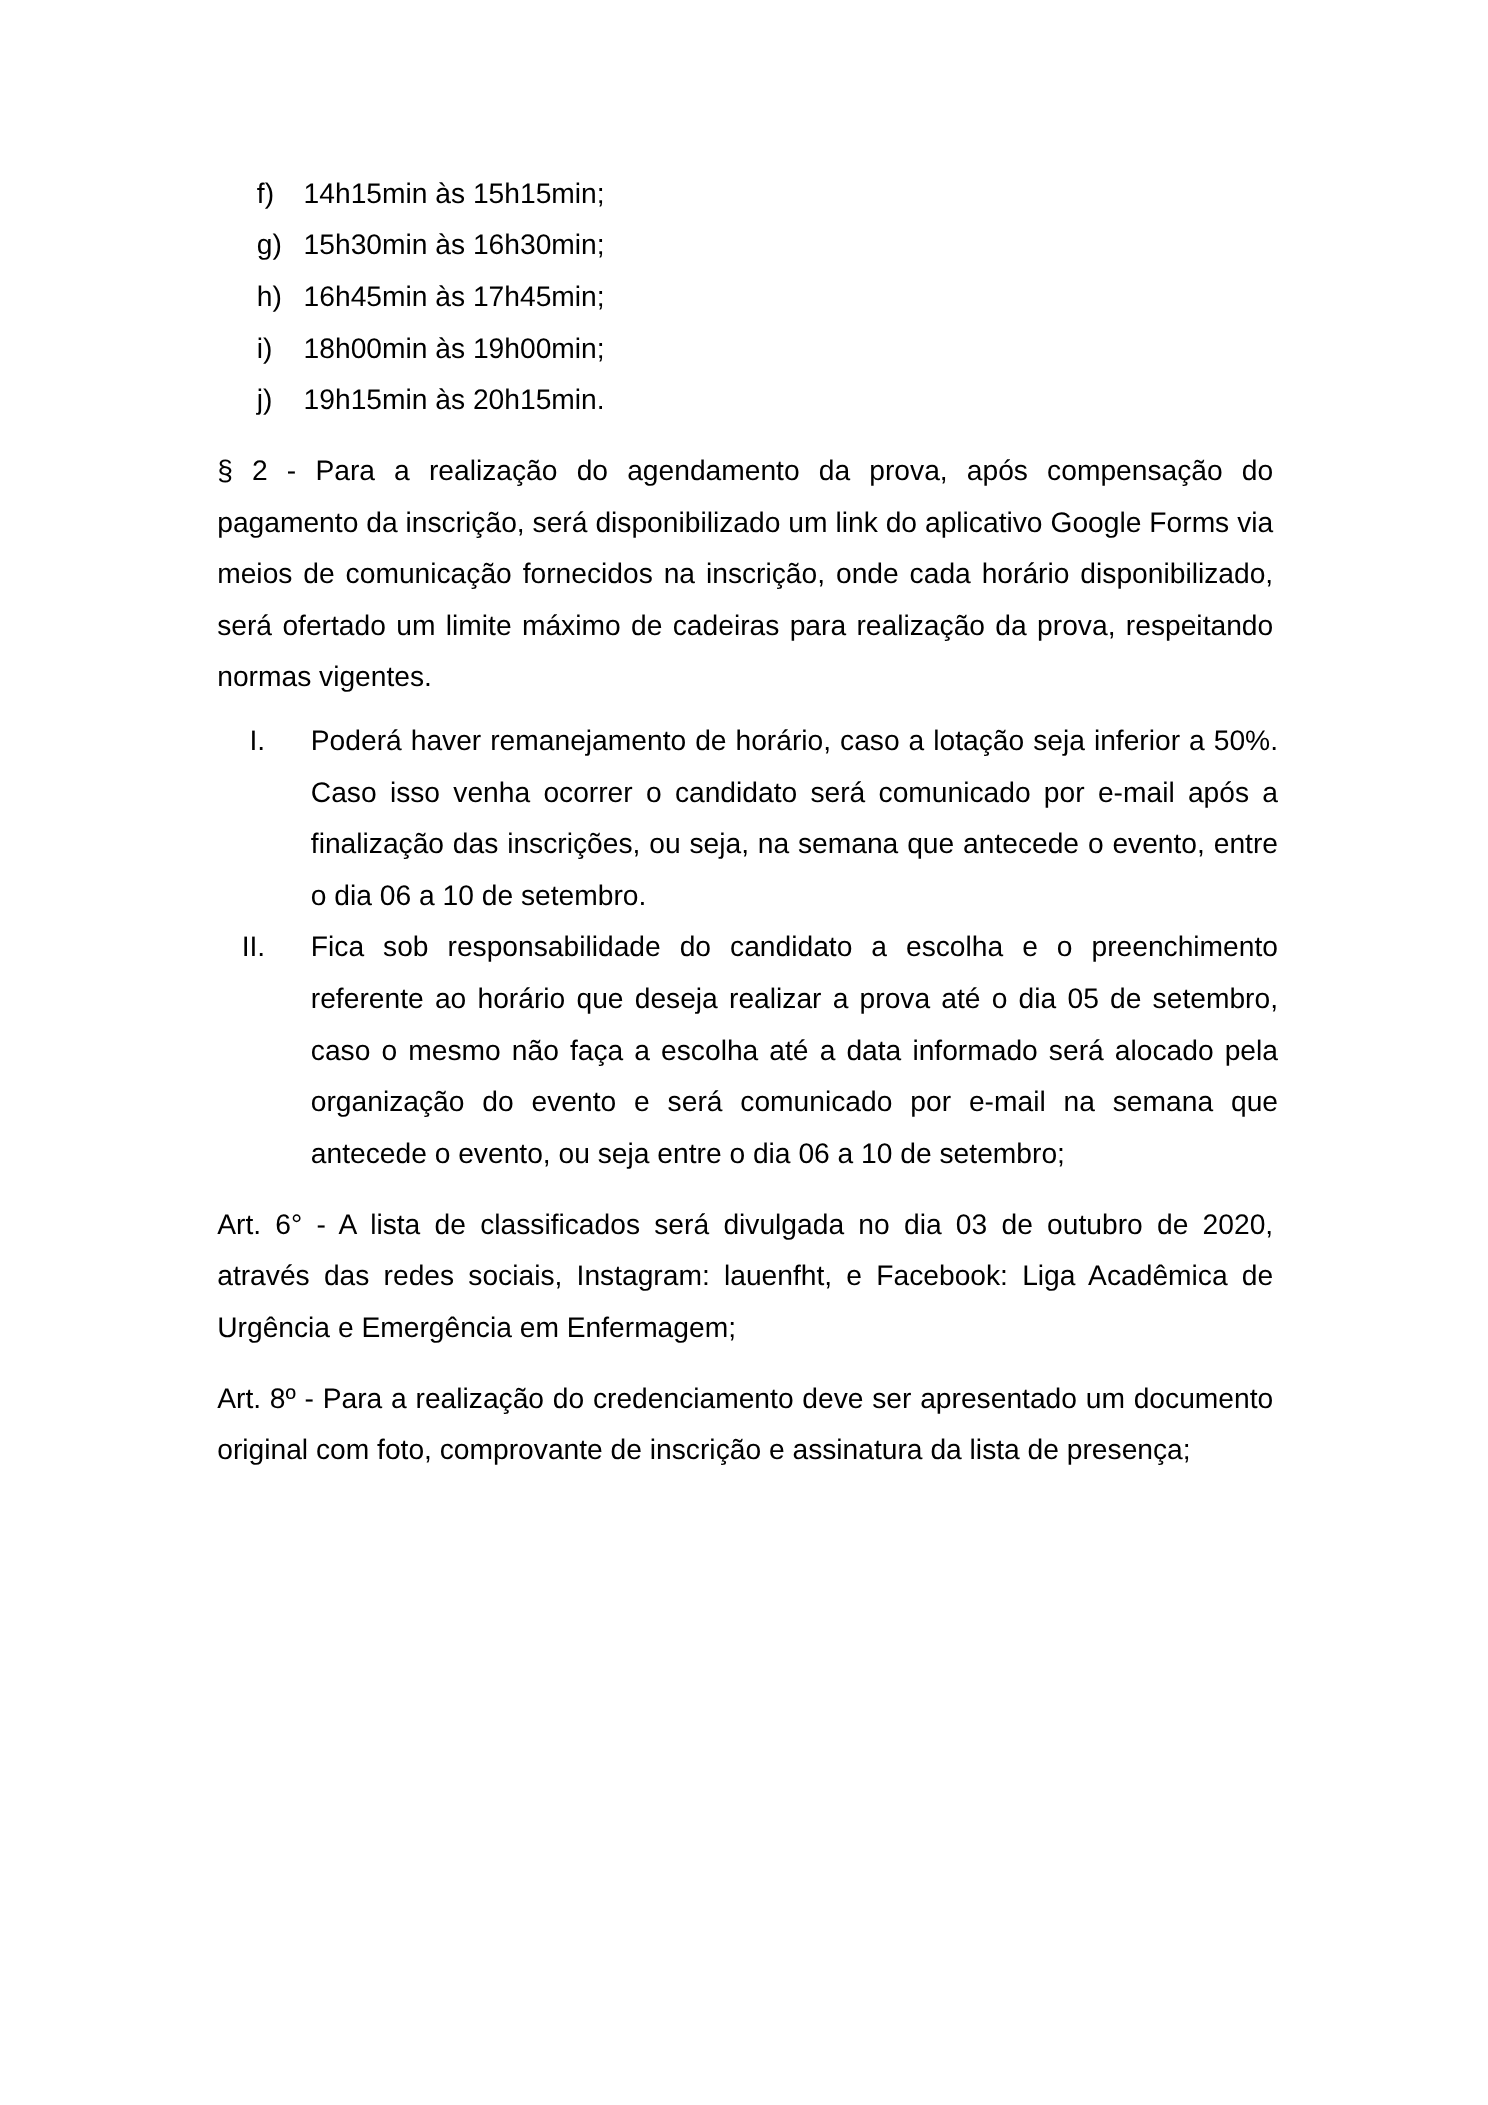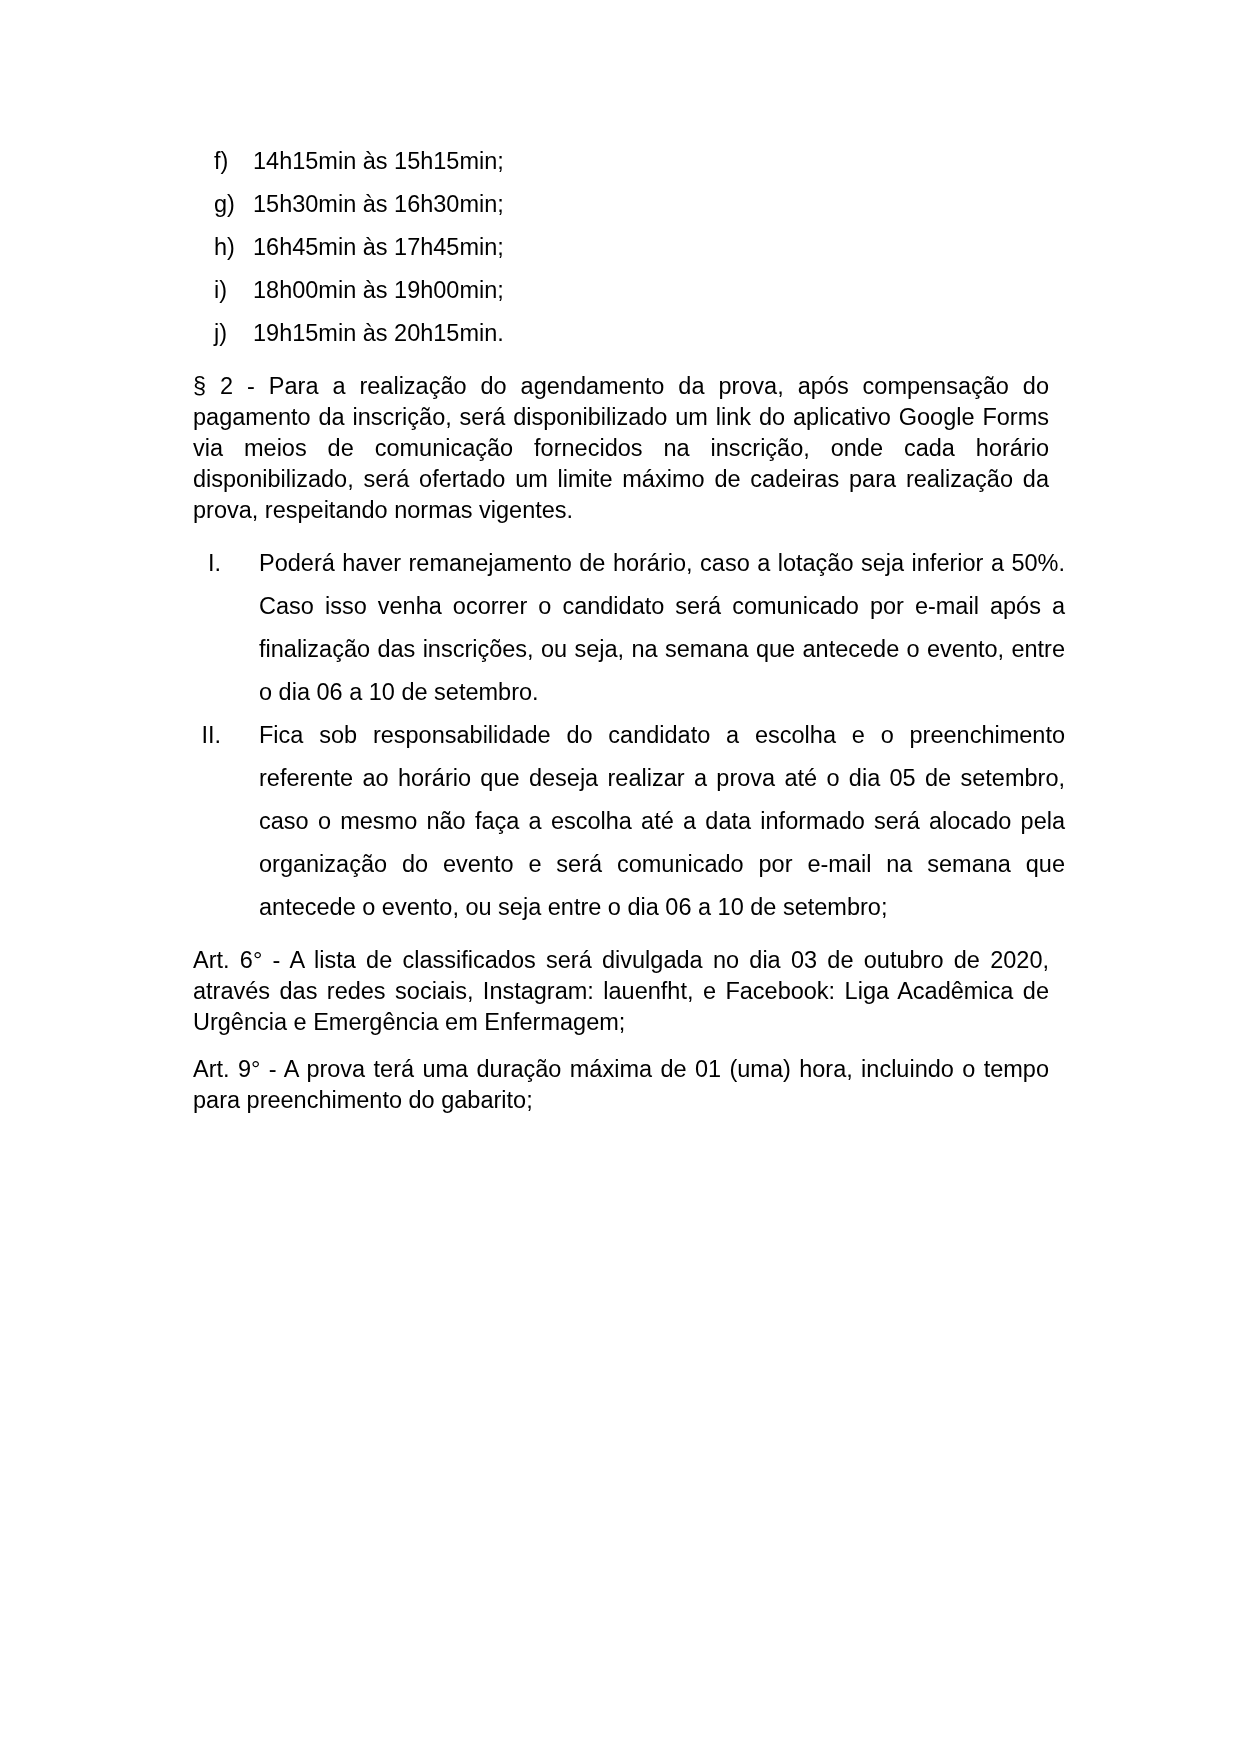--- a/index.html
+++ b/index.html
@@ -32,23 +32,23 @@
       height: 43px;
       line-height: 43px;
       padding-left: 76px;
     }
     .alpha-marker {
       position: absolute;
       left: 37px;
       top: 0;
     }
     .para {
-      margin: 16px;
+      margin: 4px;
       text-align: justify;
-      line-height: 31px;
+      line-height: 43px;
     }
     .para-section { margin-top: 16px; }
     .roman-list {
       margin: 10px 0 0 0;
       padding: 0;
       list-style: none;
     }
     .roman-item {
       position: relative;
       padding-left: 82px;
@@ -99,15 +99,15 @@
       <span class="roman-marker">I.</span>
       <span>Poderá haver remanejamento de horário, caso a lotação seja inferior a 50%. Caso isso venha ocorrer o candidato será comunicado por e-mail após a finalização das inscrições, ou seja, na semana que antecede o evento, entre o dia 06 a 10 de setembro.</span>
     </li>
     <li class="roman-item">
       <span class="roman-marker">II.</span>
       <span>Fica sob responsabilidade do candidato a escolha e o preenchimento referente ao horário que deseja realizar a prova até o dia 05 de setembro, caso o mesmo não faça a escolha até a data informado será alocado pela organização do evento e será comunicado por e-mail na semana que antecede o evento, ou seja entre o dia 06 a 10 de setembro;</span>
     </li>
   </ol>
 
   <p class="para article">Art. 6° - A lista de classificados será divulgada no dia 03 de outubro de 2020, através das redes sociais, Instagram: lauenfht, e Facebook: Liga Acadêmica de Urgência e Emergência em Enfermagem;</p>
-  <p class="para article">Art. 9° - A prova terá uma duração máxima de 01 (uma) hora, incluindo o tempo para preenchimento do gabarito;</p>
+  <p class="para article">Art. 8º - Para a realização do credenciamento deve ser apresentado um documento original com foto, comprovante de inscrição e assinatura da lista de presença;</p>
 
 </div>
 
 </body></html>

